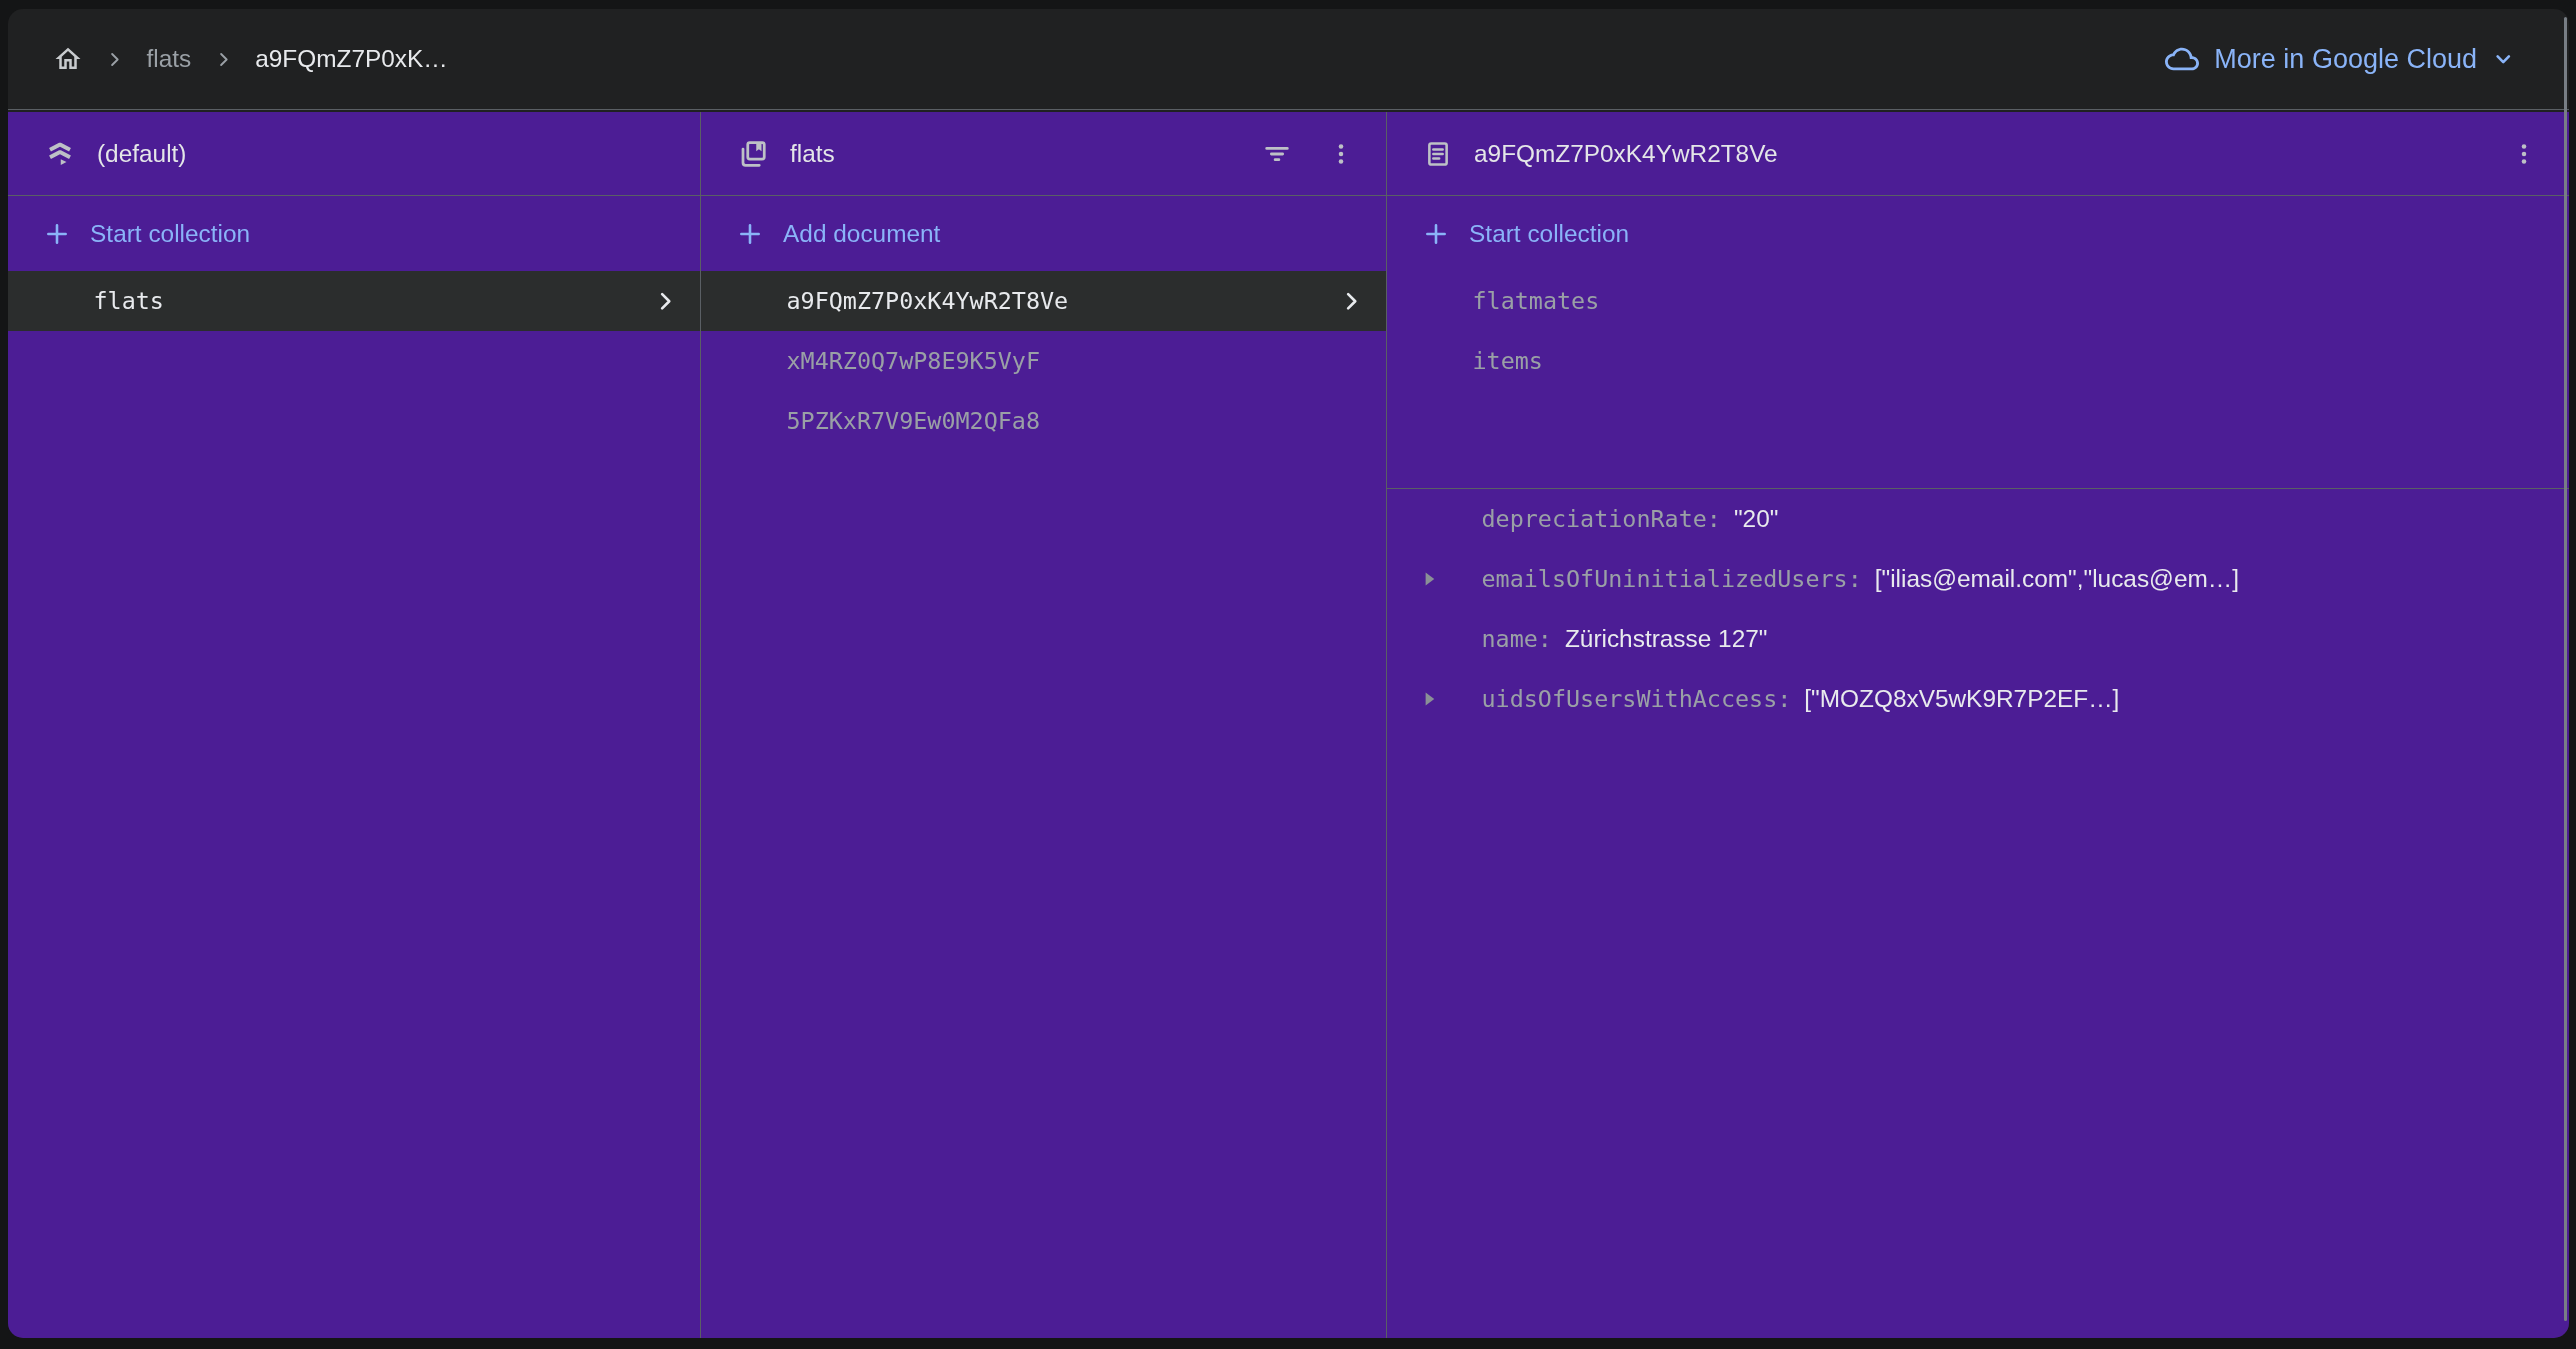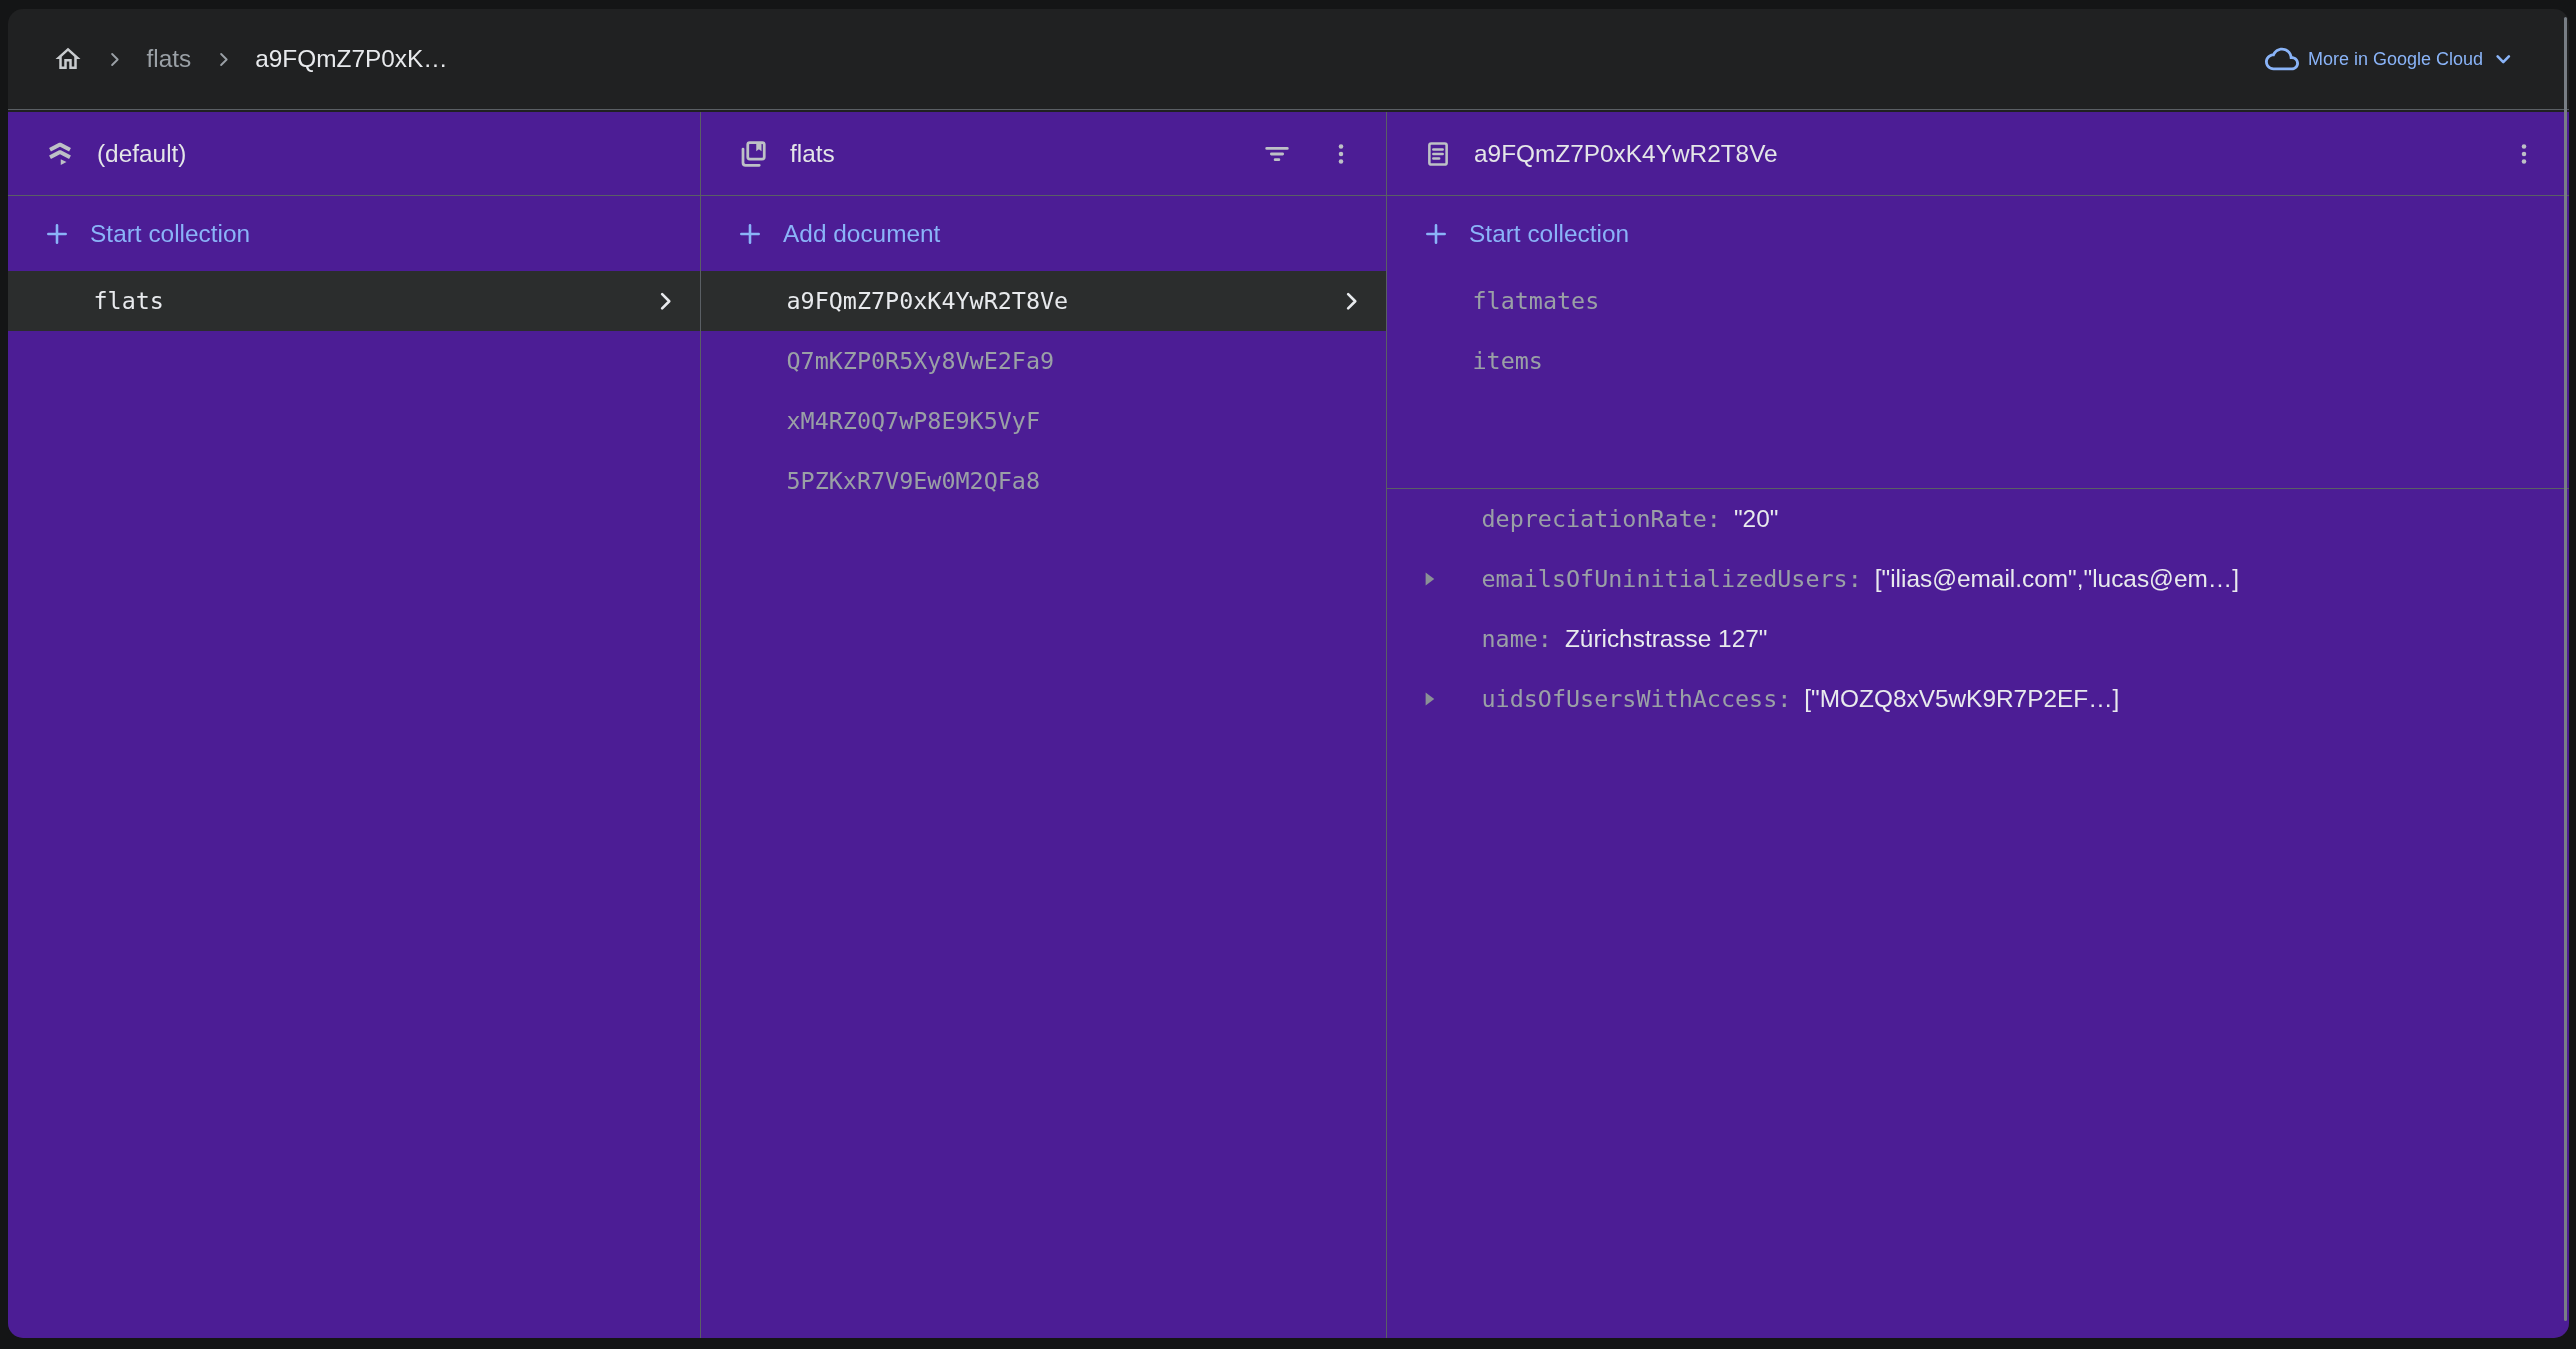--- a/index.html
+++ b/index.html
@@ -18,22 +18,22 @@
   .topbar{
     height:101px;border-bottom:1.9px solid #5a5f64;
     display:flex;align-items:center;justify-content:space-between;
     padding:0 54px 0 45px;box-sizing:border-box;
   }
   .breadcrumb{display:flex;align-items:center;gap:22.5px;}
   .crumb-home{display:flex;align-items:center;cursor:pointer;}
   .crumb-sep{display:flex;align-items:center;}
   .crumb{font-size:24.4px;color:#9aa0a6;cursor:pointer;}
   .crumb.current{color:#e8eaed;}
-  .more-link{display:flex;align-items:center;gap:9px;color:#8ab4f8;
-    font-size:18px;font-weight:500;cursor:pointer;justify-content:flex-end;}
+  .more-link{display:flex;align-items:center;gap:15px;color:#8ab4f8;
+    font-size:27px;font-weight:500;cursor:pointer;justify-content:flex-end;}
   
   .panels{position:absolute;top:103px;left:0;right:0;bottom:0;display:flex;}
   .panel{box-sizing:border-box;background:#4c1d95;}
   .panel-db{width:693px;border-right:1.9px solid #5a5f64;}
   .panel-col{width:686px;border-right:1.9px solid #5a5f64;}
   .panel-doc{flex:1;}
   .panel-header{
     height:84px;border-bottom:1.9px solid #5a5f64;
     display:flex;align-items:center;gap:22.5px;
     padding:0 24.4px 0 37px;box-sizing:border-box;
@@ -169,23 +169,20 @@
       <div class="list" id="doc-list">
           <div class="row selected">
             <span class="row-label">a9FQmZ7P0xK4YwR2T8Ve</span>
             <span class="row-chev">
               <svg width="24.4" height="24.4" viewBox="0 0 24 24" fill="none">
                 <polyline points="9,5 16,12 9,19" stroke="#e8eaed" stroke-width="2.6" stroke-linecap="round" stroke-linejoin="round"></polyline>
               </svg>
             </span>
           </div>
           <div class="row">
-            <span class="row-label">Q7mKZP0R5Xy8VwE2Fa9</span>
-          </div>
-          <div class="row">
             <span class="row-label">xM4RZ0Q7wP8E9K5VyF</span>
           </div>
           <div class="row">
             <span class="row-label">5PZKxR7V9Ew0M2QFa8</span>
           </div>
         </div>
     </section>
 
     <section class="panel panel-doc">
       <div class="panel-header">

